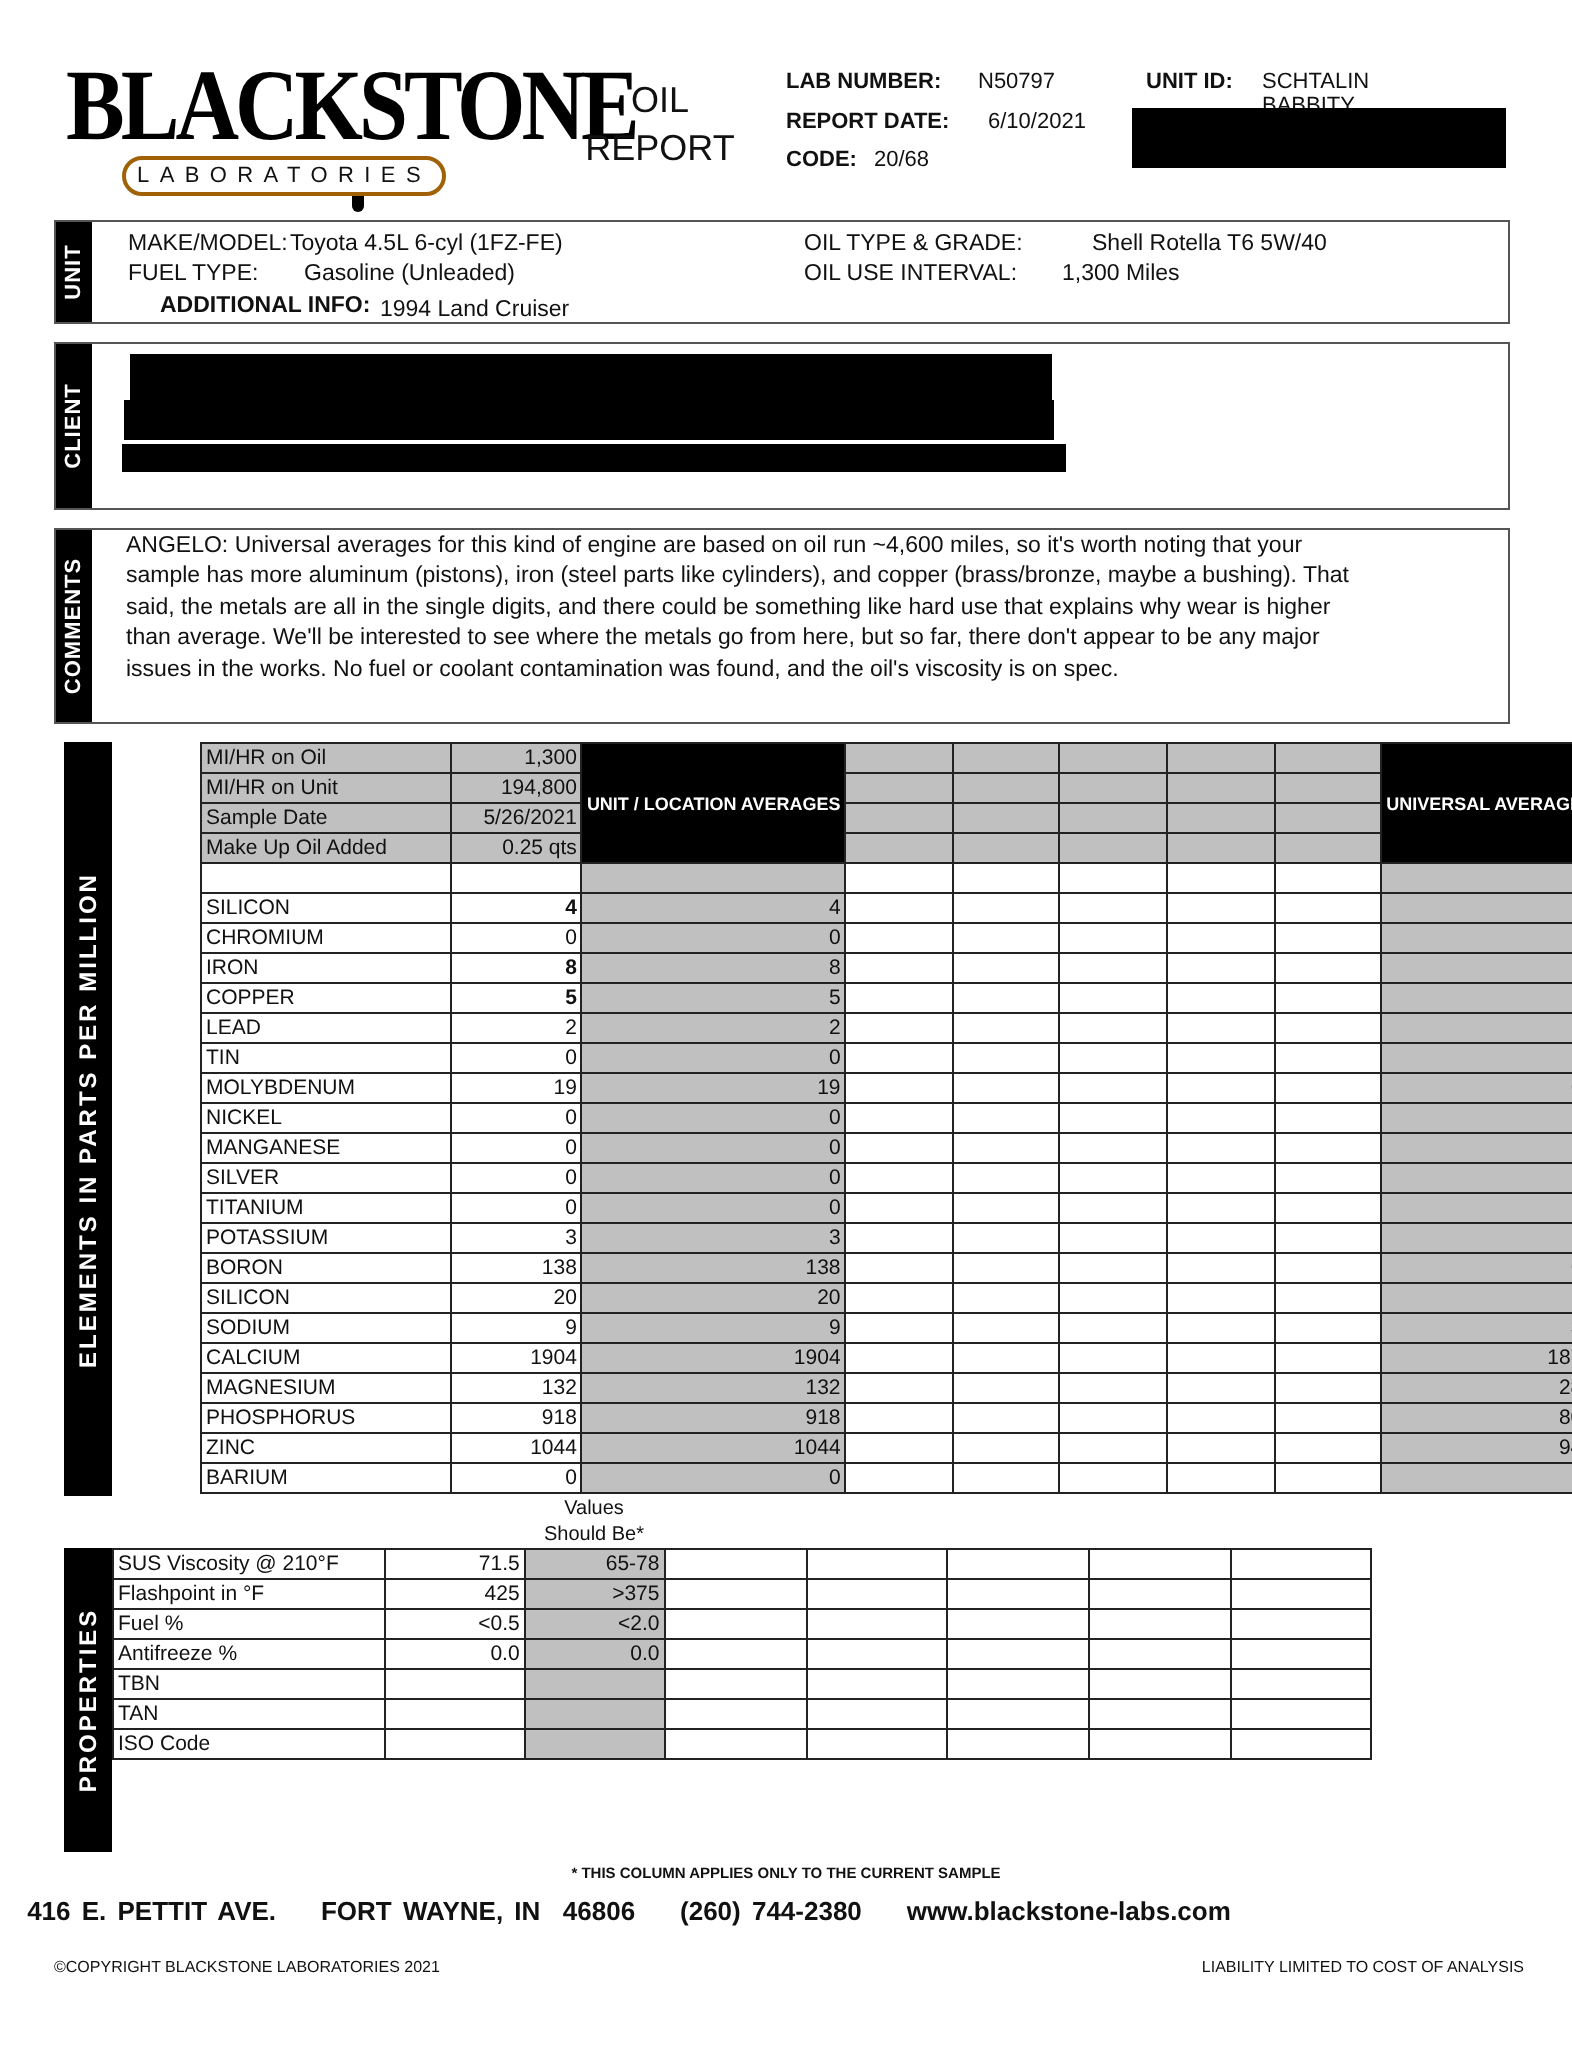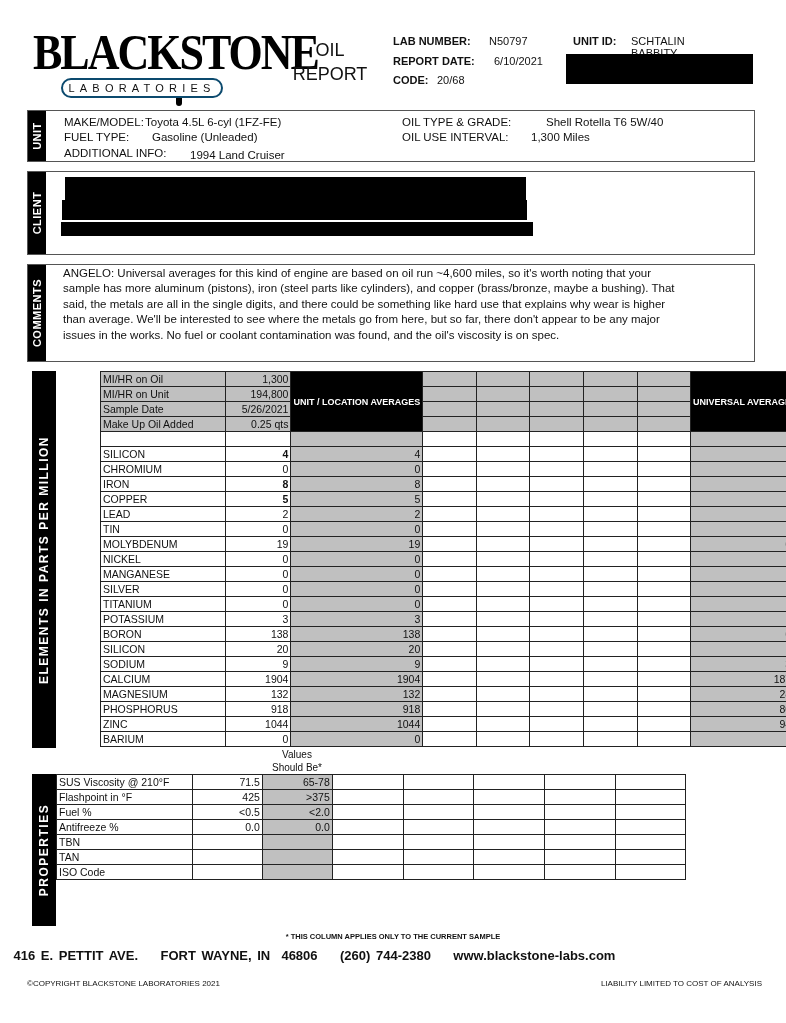--- a/index.html
+++ b/index.html
@@ -2,21 +2,21 @@
 <html><head>
 <meta charset="utf-8">
 <style>
   * { box-sizing: border-box; margin: 0; padding: 0; }
   html, body { width: 786px; height: 1023px; background: #fff; overflow: hidden; }
   body { position: relative; font-family: "Liberation Sans", sans-serif; color: #111; }
 
   
   .logo { position: absolute; left: 33px; top: 28px; width: 210px; height: 76px; }
   .logo .word { position: absolute; left: 0; top: 0; width: 210px; font-family: "Liberation Serif", serif; font-weight: bold; font-size: 44px; letter-spacing: -2px; line-height: 44px; transform: scaleY(1.15); transform-origin: top left; color: #000; }
-  .logo .sub { position: absolute; left: 28px; top: 50px; width: 162px; height: 20px; border: 2px solid #0c4a6e; border-radius: 11px; font-size: 11px; letter-spacing: 5.2px; text-align: center; line-height: 16px; font-weight: normal; background:#fff; }
+  .logo .sub { position: absolute; left: 28px; top: 50px; width: 162px; height: 20px; border: 2px solid #a16207; border-radius: 11px; font-size: 11px; letter-spacing: 5.2px; text-align: center; line-height: 16px; font-weight: normal; background:#fff; }
   .logo .drip { position: absolute; left: 143px; top: 70px; width: 6px; height: 8px; background: #000; border-radius: 0 0 3px 3px; }
   .title { position: absolute; left: 270px; top: 38px; width: 120px; text-align: center; font-size: 18px; line-height: 24px; }
   .hdr { position: absolute; font-size: 11px; }
   .hdr b { font-weight: bold; }
   .redact { position: absolute; background: #000; }
 
   
   .box { position: absolute; border: 1px solid #555; background: #fff; }
   .side { position: absolute; left: 0; top: 0; bottom: 0; width: 18px; background: #000; }
   .side span { position: absolute; left: 50%; top: 50%; transform: translate(-50%, -50%) rotate(-90deg); color: #fff; font-weight: bold; font-size: 11px; white-space: nowrap; letter-spacing: 0.5px; }
@@ -73,21 +73,21 @@
 
 <div class="box" style="left:27px;top:110px;width:728px;height:52px;">
   <div class="side">
       <span>UNIT</span>
     </div>
 </div>
 <div class="field" style="left:64px;top:116px;">MAKE/MODEL:</div>
 <div class="field" style="left:145px;top:116px;">Toyota 4.5L 6-cyl (1FZ-FE)</div>
 <div class="field" style="left:64px;top:131px;">FUEL TYPE:</div>
 <div class="field" style="left:152px;top:131px;">Gasoline (Unleaded)</div>
-<div class="field" style="left:64px;top:147px;">ADDITIONAL INFO:</div>
+<div class="field" style="left:80px;top:147px;font-weight:bold;">ADDITIONAL INFO:</div>
 <div class="field" style="left:190px;top:149px;">1994 Land Cruiser</div>
 <div class="field" style="left:402px;top:116px;">OIL TYPE &amp; GRADE:</div>
 <div class="field" style="left:546px;top:116px;">Shell Rotella T6 5W/40</div>
 <div class="field" style="left:402px;top:131px;">OIL USE INTERVAL:</div>
 <div class="field" style="left:531px;top:131px;">1,300 Miles</div>
 
 <div class="box" style="left:27px;top:171px;width:728px;height:84px;">
   <div class="side">
       <span>CLIENT</span>
     </div>

